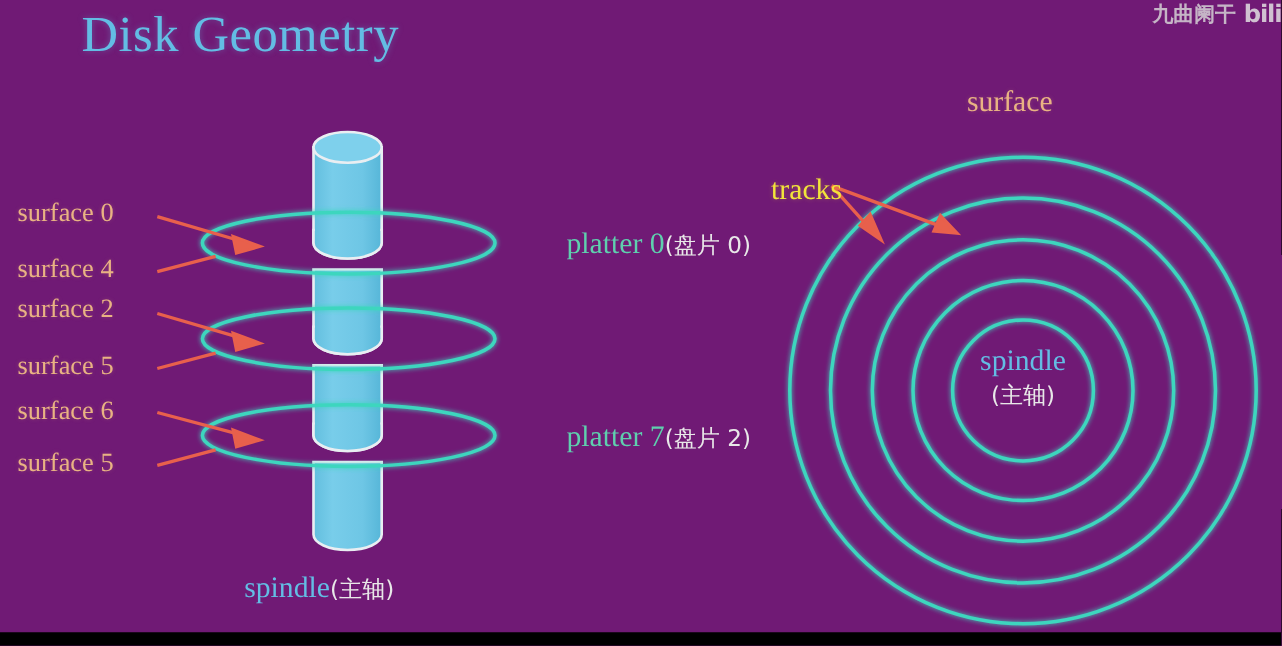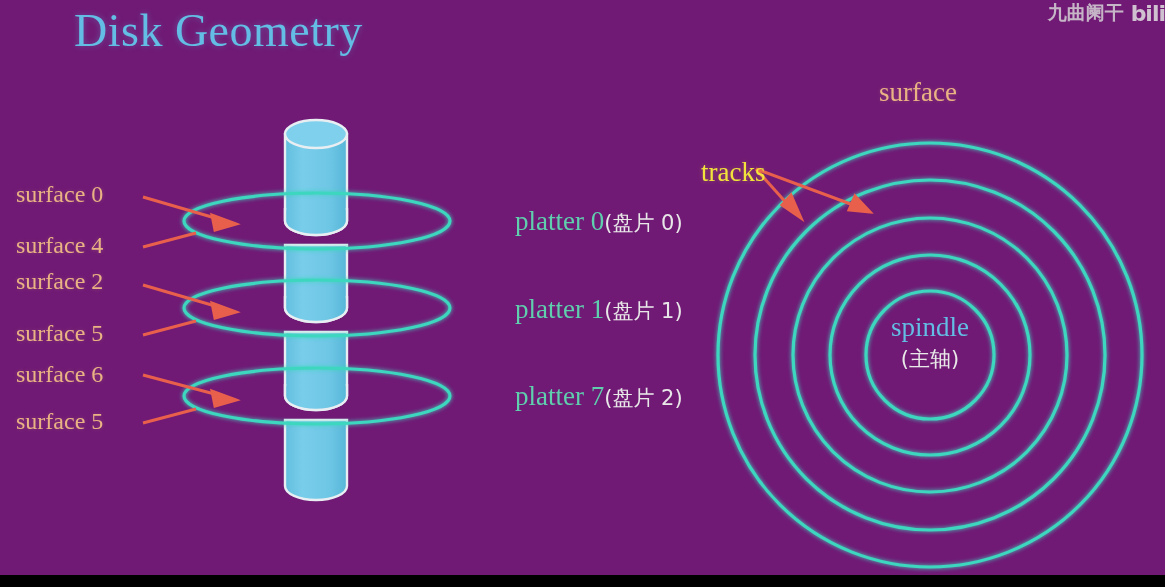--- a/index.html
+++ b/index.html
@@ -251,27 +251,27 @@
   <div class="txt surface-label" style="top:182px">surface 0</div>
   <div class="txt surface-label" style="top:233px">surface 4</div>
   <div class="txt surface-label" style="top:269px">surface 2</div>
   <div class="txt surface-label" style="top:321px">surface 5</div>
   <div class="txt surface-label" style="top:362px">surface 6</div>
   <div class="txt surface-label" style="top:409px">surface 5</div>
 
   <div class="txt platter-label" style="top:208px">
     <span class="en">platter 0</span><span class="cn">(盘片 0)</span>
   </div>
-  <div class="txt platter-label" style="top:296px">
-    <span class="en">platter 1</span><span class="cn">(盘片 1)</span>
-  </div>
   <div class="txt platter-label" style="top:383px">
     <span class="en">platter 7</span><span class="cn">(盘片 2)</span>
   </div>
 
+  <div class="txt" id="spindle-caption">
+    <span class="en">spindle</span><span class="cn">(主轴)</span>
+  </div>
 
   <div class="txt" id="tracks-label">tracks</div>
   <div class="txt" id="surface-label-right">surface</div>
 
   <div id="disk-center-label" style="position:absolute">
     <span class="en">spindle</span>
     <span class="cn">(主轴)</span>
   </div>
 
 </div>

